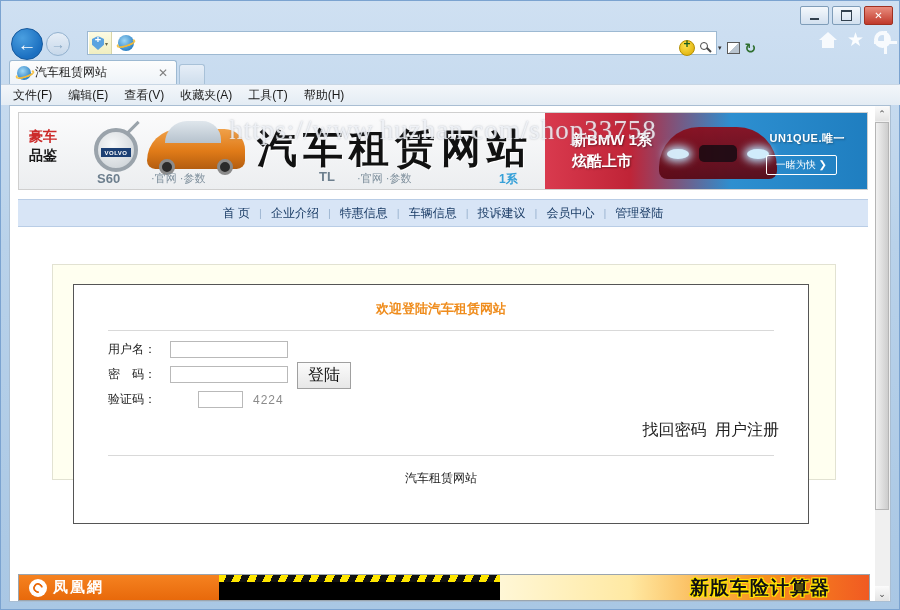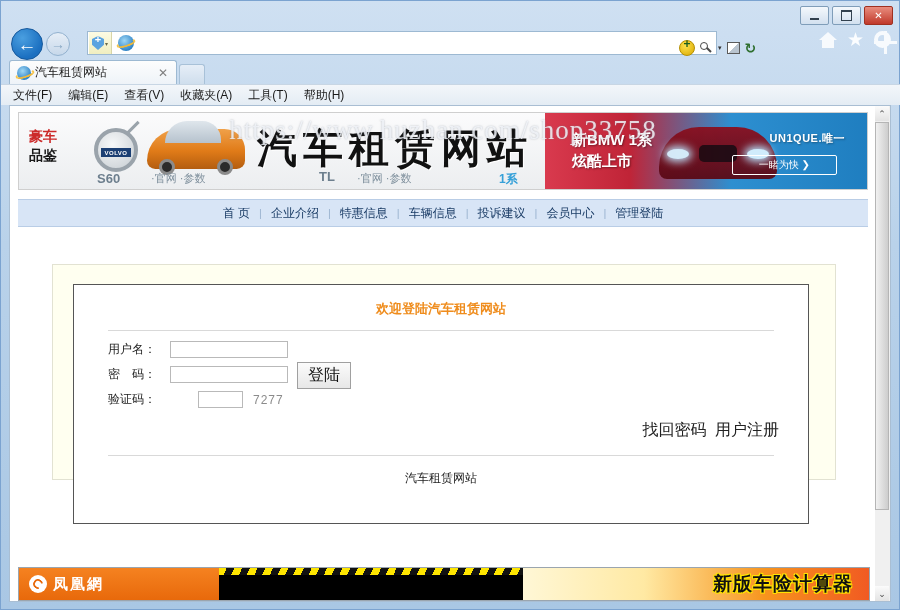--- a/index.html
+++ b/index.html
@@ -172,21 +172,21 @@
   .tl{position:absolute;left:300px;top:56px;font-size:13px;color:#6d7f8e;font-weight:bold;}
   .ban-sub2{position:absolute;left:338px;top:58px;font-size:11px;color:#7e8f9c;}
   .sys1{position:absolute;left:480px;top:58px;font-size:12px;color:#35a0d8;font-weight:bold;}
   .bmw-txt{position:absolute;left:553px;top:16px;color:#fff;font-size:15px;font-weight:bold;line-height:21px;text-shadow:1px 1px 2px rgba(0,0,0,.4);}
   .bmwcar{position:absolute;left:640px;top:14px;width:118px;height:52px;
           background:linear-gradient(to bottom,#8a1020 0%,#5a0a16 100%);border-radius:40px 40px 8px 8px;opacity:.95;}
   .bmwcar .hl{position:absolute;top:22px;width:22px;height:10px;border-radius:50%;background:#d9f2ff;box-shadow:0 0 9px 3px #bfe8ff;}
   .bmwcar .hl.l{left:8px;} .bmwcar .hl.r{right:8px;}
   .bmwcar .grill{position:absolute;left:40px;top:18px;width:38px;height:17px;background:#23060c;border-radius:5px;}
   .unique{position:absolute;right:22px;top:18px;color:#fff;font-size:11px;font-weight:bold;letter-spacing:.5px;text-shadow:1px 1px 2px rgba(0,0,0,.35);}
-  .uq-btn{position:absolute;right:30px;top:42px;padding:2px 26px;border:1px solid #fff;border-radius:2px;color:#fff;font-size:10px;}
+  .uq-btn{position:absolute;right:30px;top:42px;padding:2px 9px;border:1px solid #fff;border-radius:2px;color:#fff;font-size:10px;}
   .watermark{
     position:absolute;left:0;top:0;width:100%;height:100%;
     display:flex;align-items:flex-start;padding-top:2px;justify-content:center;
     font-family:"Liberation Serif","DejaVu Serif",serif;font-size:27px;
     color:rgba(245,248,252,.82);letter-spacing:1px;white-space:nowrap;pointer-events:none;
     text-shadow:0 0 2px rgba(120,130,140,.55);
   }
 
   .navbar{
     margin:9px 8px 0 8px;height:26px;background:#d8e5f6;
@@ -220,34 +220,34 @@
     position:absolute;left:189px;top:21px;padding:2px 10px;font-size:16px;color:#111;
     background:linear-gradient(to bottom,#fbfbfb,#e7e7e7);border:1px solid #a0a0a0;
   }
   .flinks{margin:12px 29px 0 0;text-align:right;font-size:16px;color:#222;}
   .flinks span{margin-left:4px;}
   .hr2{height:1px;background:#d9d9d9;margin:14px 34px 0 34px;}
   .footertext{text-align:center;margin-top:14px;font-size:12px;color:#222;}
 
   
   .adbar{
-    position:absolute;left:8px;bottom:6px;width:852px;height:34px;
+    position:absolute;left:8px;bottom:6px;width:852px;height:27px;
     border:1px solid #9aa5af;box-sizing:border-box;overflow:hidden;display:flex;
     background:#fff;
   }
   .ad-fx{width:190px;background:linear-gradient(to bottom,#f58220,#e8690b);display:flex;align-items:center;gap:6px;padding-left:10px;}
   .ad-fx .logo{width:18px;height:18px;border-radius:50%;background:#fff;position:relative;}
   .ad-fx .logo:after{content:"";position:absolute;left:4px;top:4px;width:10px;height:10px;border-radius:50%;
                      border:2px solid #e8690b;border-right-color:transparent;transform:rotate(35deg);box-sizing:border-box;}
   .ad-fx .t{color:#fff;font-size:15px;font-weight:bold;letter-spacing:2px;}
   .ad-stripe{flex:1;position:relative;background:#000;}
   .ad-stripe .top{position:absolute;left:0;top:0;width:100%;height:7px;
     background:repeating-linear-gradient(115deg,#ffe600 0 7px,#111 7px 14px);}
   .ad-right{width:330px;background:linear-gradient(to right,#fff7d6 0%,#ffe9a3 35%,#f7941d 70%,#f15a22 100%);
-            display:flex;align-items:center;justify-content:flex-end;padding-right:16px;}
+            display:flex;align-items:center;justify-content:flex-end;padding-right:39px;}
   .ad-right .t{font-size:19px;font-weight:bold;color:#111;letter-spacing:1px;
                text-shadow:1px 1px 0 #ffe600,-1px -1px 0 #ffe600,1px -1px 0 #ffe600,-1px 1px 0 #ffe600;}
 </style>
 </head>
 <body>
 
 <div class="ie-window">
 
   <div class="titlebar">
     <div class="winbtns">
@@ -372,21 +372,21 @@
               <span class="flabel">用户名：</span>
               <input class="finput" type="text" value="" style="">
             </div>
             <div class="frow">
               <span class="flabel">密　码：</span>
               <input class="finput" type="password" value="" style="">
             </div>
             <div class="frow">
               <span class="flabel">验证码：</span>
               <input class="finput small" type="text" value="" style="">
-              <span class="captcha">7277</span>
+              <span class="captcha">4224</span>
             </div>
             <div class="loginbtn">登陆</div>
           </div>
 
           <div class="flinks">
             <span>找回密码</span>
             <span>用户注册</span>
           </div>
 
           <div class="hr2"></div>

